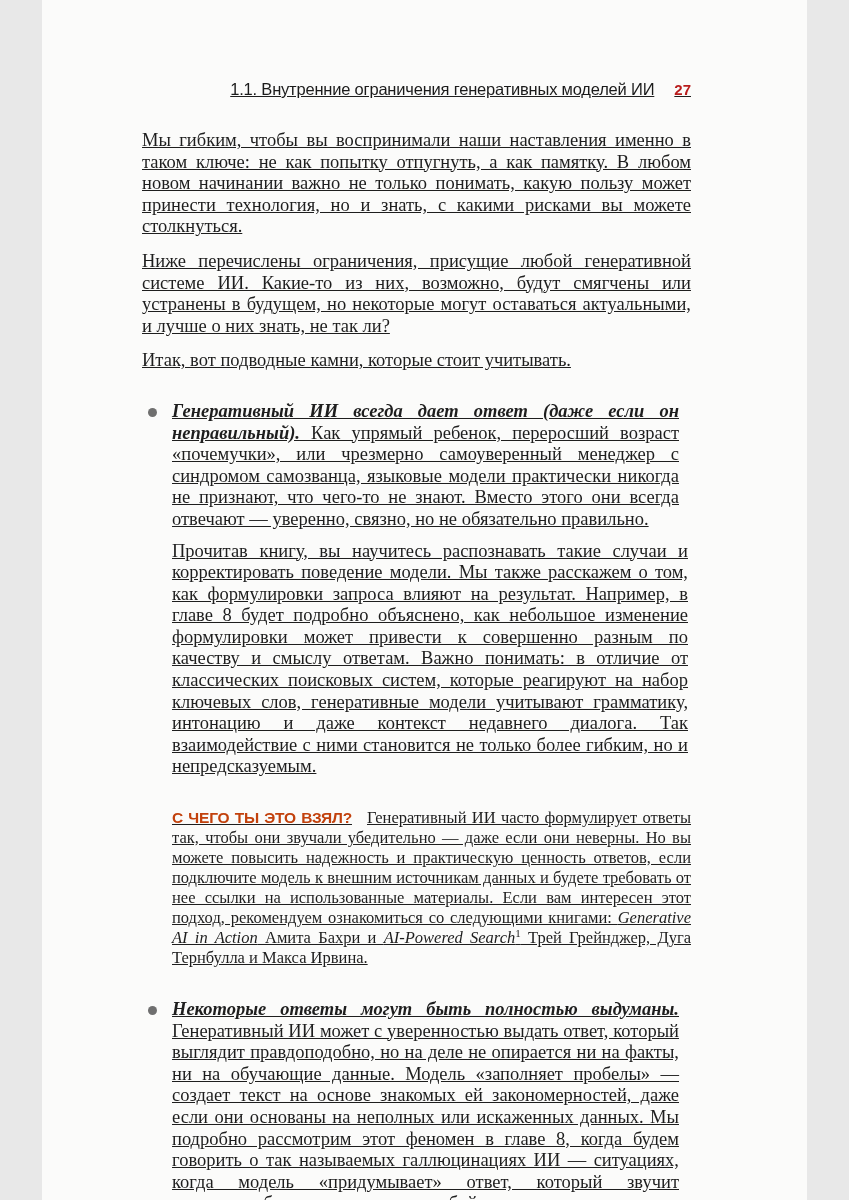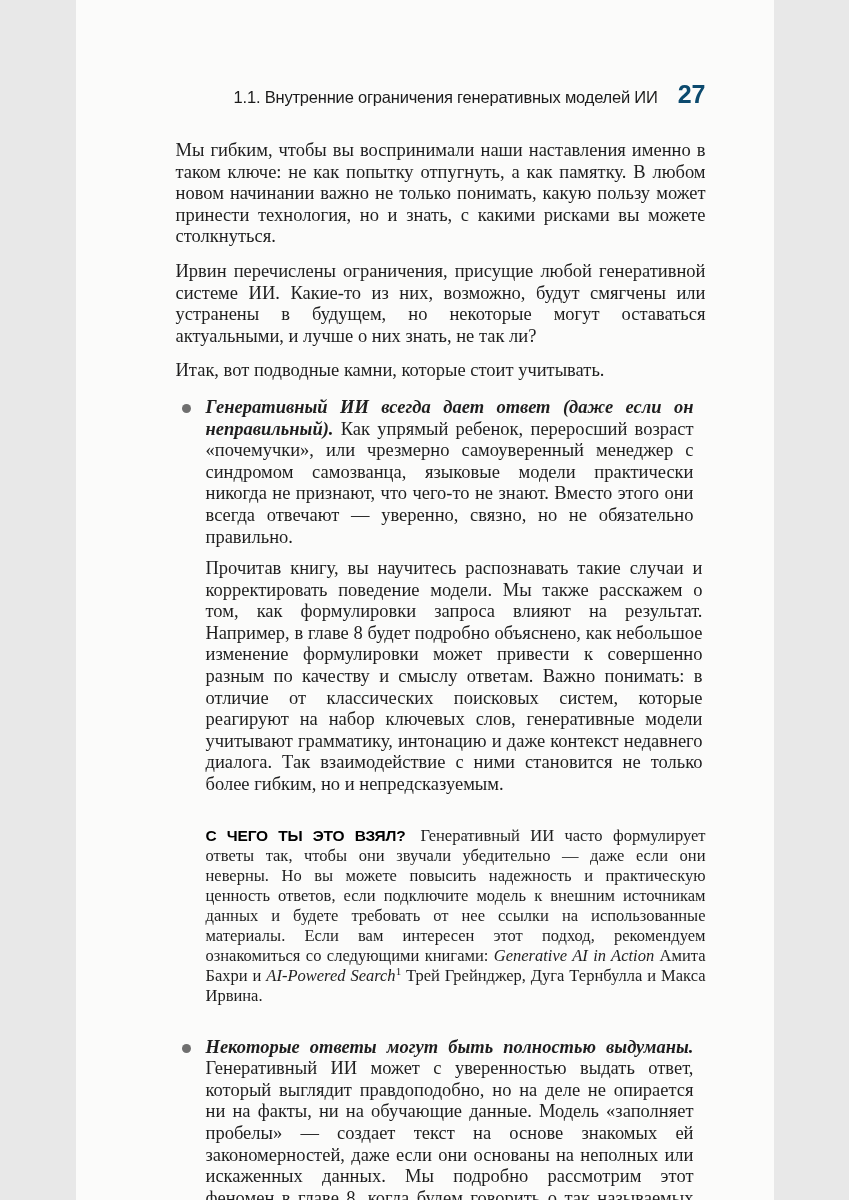--- a/index.html
+++ b/index.html
@@ -2,60 +2,61 @@
 <html lang="ru" style="--text-color: #1e1e1e; --bullet-color: #6f6f6f; --rule-color: #6a6a6a;"><head>
 <meta charset="utf-8">
 <style>
   html, body {
     margin: 0;
     padding: 0;
     background: #e8e8e8;
   }
   .page {
     position: relative;
-    width: 698px;
+    width: 765px;
     height: 1200px;
     margin: 0 auto;
     background: #fbfbfa;
     color: var(--text-color, #1e1e1e);
     font-family: "Liberation Serif", "DejaVu Serif", serif;
     overflow: hidden;
     box-sizing: border-box;
-    padding: 80px 68px 0 100px;
+    padding: 80px 116px 0 100px;
+    text-decoration: underline;
   }
   
   .page-header {
     display: flex;
     justify-content: flex-end;
     align-items: baseline;
     gap: 20px;
     font-family: "Liberation Sans", "DejaVu Sans", sans-serif;
   }
   .running-title {
     font-size: 16.5px;
     letter-spacing: -0.2px;
     color: #1b1b1b;
   }
   .page-number {
-    font-size: 25px;
+    font-size: 15px;
     font-weight: bold;
-    color: #0c4a6e;
+    color: #b91c1c;
   }
   
   .page-body {
     margin-top: 31px;
     font-size: 18.5px;
     line-height: 21.6px;
     text-align: justify;
   }
   .body-p {
     margin: 0 0 13px 0;
   }
   .body-p.last-before-list {
-    margin-bottom: 15px;
+    margin-bottom: 29px;
   }
   .bullet-item {
     position: relative;
     padding-left: 30px;
     margin: 0 12px 10px 0;
   }
   .bullet-dot {
     position: absolute;
     left: 6px;
     top: 7px;
@@ -88,21 +89,21 @@
     font-size: 16.5px;
     line-height: 20px;
     text-align: justify;
   }
   .note p { margin: 0; }
   .run-label {
     font-family: "Liberation Sans", "DejaVu Sans", sans-serif;
     font-weight: bold;
     font-size: 15.5px;
     letter-spacing: -0.2px;
-    color: #000000;
+    color: #c2410c;
     margin-right: 15px;
   }
   
   .footnote-area {
     margin-top: 36px;
   }
   .fn-rule {
     width: 135px;
     border: 0;
     border-top: 2px solid var(--rule-color, #6a6a6a);
@@ -129,21 +130,21 @@
 
   <header class="page-header">
     <span class="running-title">1.1. Внутренние ограничения генеративных моделей ИИ</span>
     <span class="page-number">27</span>
   </header>
 
   <main class="page-body">
 
     <p class="body-p"><span>Мы гибким, чтобы вы воспринимали наши наставления именно в таком ключе: не как попытку отпугнуть, а как памятку. В любом новом начинании важно не только понимать, какую пользу может принести технология, но и знать, с какими рисками вы можете столкнуться.</span></p>
 
-    <p class="body-p"><span>Ирвин перечислены ограничения, присущие любой генеративной системе ИИ. Какие-то из них, возможно, будут смягчены или устранены в будущем, но некоторые могут оставаться актуальными, и лучше о них знать, не так ли?</span></p>
+    <p class="body-p"><span>Ниже перечислены ограничения, присущие любой генеративной системе ИИ. Какие-то из них, возможно, будут смягчены или устранены в будущем, но некоторые могут оставаться актуальными, и лучше о них знать, не так ли?</span></p>
 
     <p class="body-p last-before-list"><span>Итак, вот подводные камни, которые стоит учитывать.</span></p>
 
     <div class="bullet-item">
       <span class="bullet-dot"></span>
       <p class="bullet-text"><span class="run-bi">Генеративный ИИ всегда дает ответ (даже если он неправильный).</span><span> Как упрямый ребенок, переросший возраст «почемучки», или чрезмерно самоуверенный менеджер с синдромом самозванца, языковые модели практически никогда не признают, что чего-то не знают. Вместо этого они всегда отвечают — уверенно, связно, но не обязательно правильно.</span></p>
     </div>
 
     <p class="bullet-cont"><span>Прочитав книгу, вы научитесь распознавать такие случаи и корректировать поведение модели. Мы также расскажем о том, как формулировки запроса влияют на результат. Например, в главе 8 будет подробно объяснено, как небольшое изменение формулировки может привести к совершенно разным по качеству и смыслу ответам. Важно понимать: в отличие от классических поисковых систем, которые реагируют на набор ключевых слов, генеративные модели учитывают грамматику, интонацию и даже контекст недавнего диалога. Так взаимодействие с ними становится не только более гибким, но и непредсказуемым.</span></p>
 

